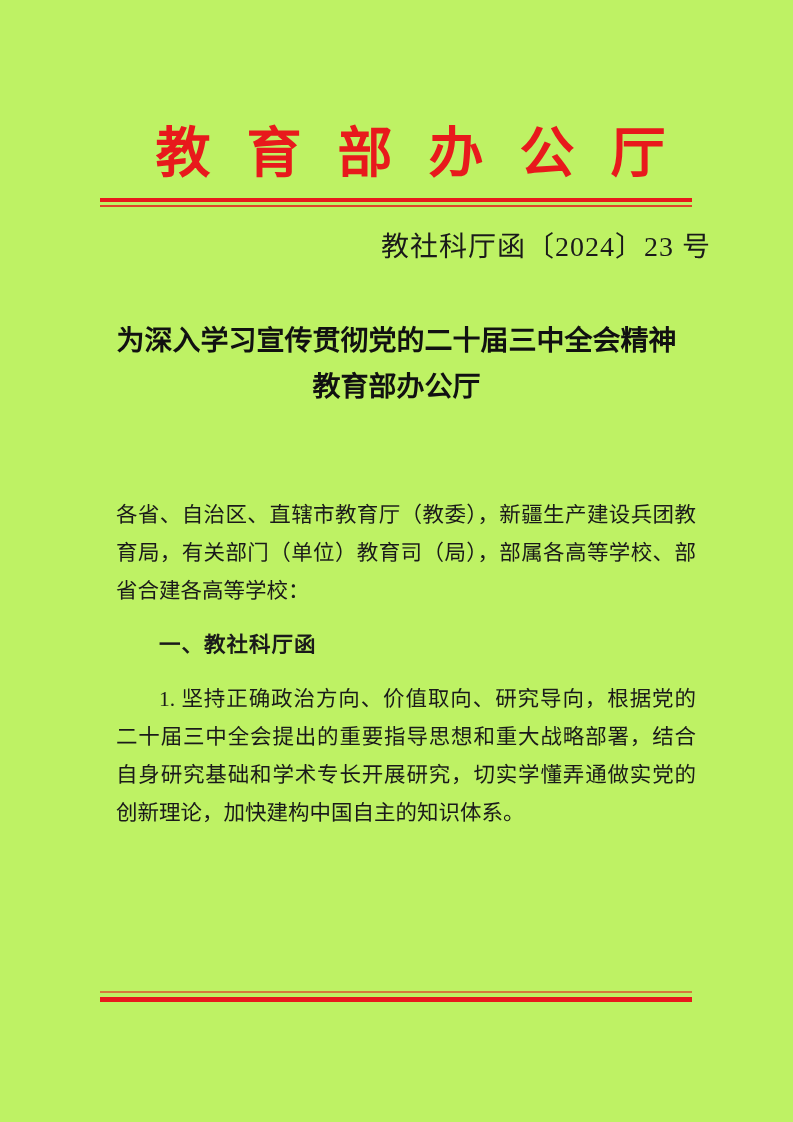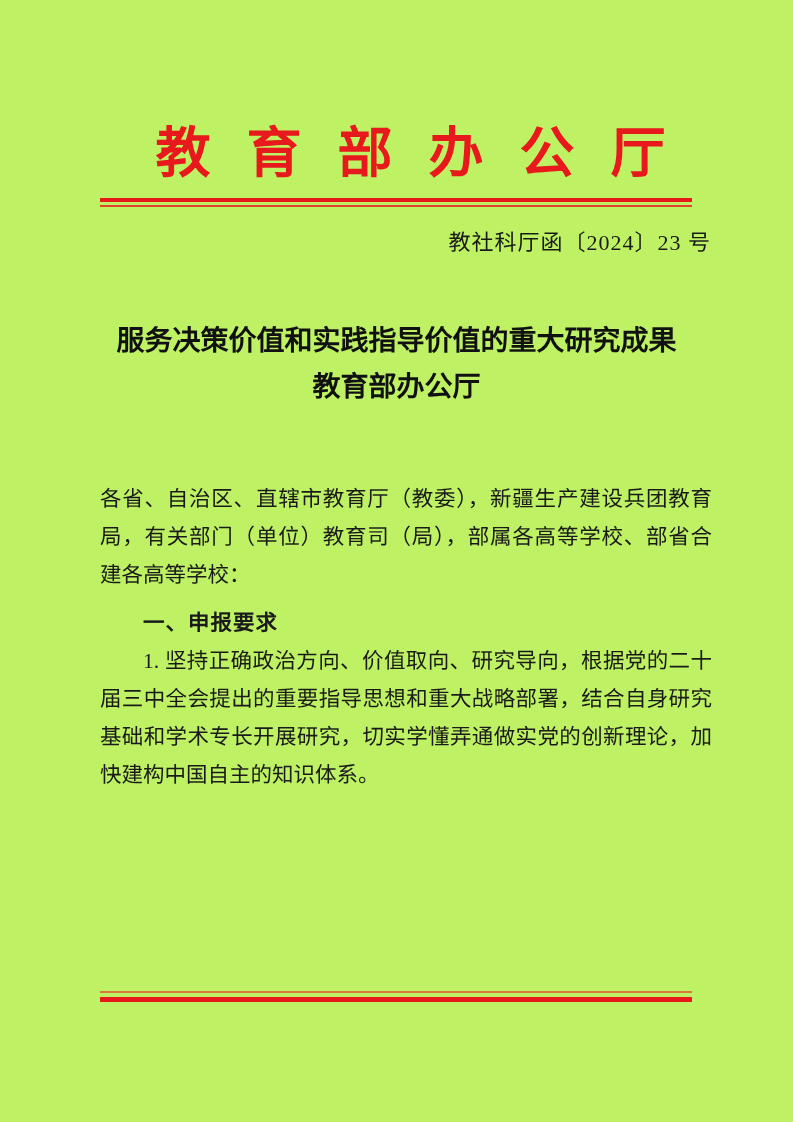--- a/index.html
+++ b/index.html
@@ -46,21 +46,21 @@
   .rule-thick { height: 4px; background: var(--accent); }
   .rule-thin  { height: 2px; background: var(--accent); opacity: 0.8; }
   .rule-top .rule-thin { margin-top: 3px; }
   .rule-bottom .rule-thin { margin-bottom: 4px; opacity: 0.55; }
   .rule-bottom .rule-thick { height: 5px; }
   
   .doc-number {
     position: absolute;
     top: 224px;
     right: 110px;
-    font-size: 22px;
+    font-size: 28px;
     color: var(--ink);
     letter-spacing: 1px;
     white-space: nowrap;
   }
   
   .doc-title {
     position: absolute;
     top: 318px;
     left: 90px;
     width: 613px;
@@ -74,21 +74,21 @@
   .body-text {
     position: absolute;
     top: 480px;
     left: 100px;
     width: 612px;
     font-size: 21.5px;
     line-height: 38px;
     text-align: justify;
     color: var(--ink);
   }
-  .body-text p { margin: 0; }
+  .body-text p { margin: 16px; }
   .salutation { margin-bottom: 10px !important; }
   .indent { text-indent: 43px; }
   .section-heading {
     font-family: "Liberation Sans", "DejaVu Sans", sans-serif;
     font-weight: 700;
     letter-spacing: 1px;
   }
 </style>
 </head>
 <body>
@@ -98,27 +98,27 @@
   <div class="agency-name">教育部办公厅</div>
 
   <div class="rule rule-top">
     <div class="rule-thick"></div>
     <div class="rule-thin"></div>
   </div>
 
   <div class="doc-number">教社科厅函〔2024〕23 号</div>
 
   <div class="doc-title">
-    <div>服务决策价值和实践指导价值的重大研究成果</div>
+    <div>为深入学习宣传贯彻党的二十届三中全会精神</div>
     <div>教育部办公厅</div>
   </div>
 
   <div class="body-text">
     <p class="salutation">各省、自治区、直辖市教育厅（教委），新疆生产建设兵团教育局，有关部门（单位）教育司（局），部属各高等学校、部省合建各高等学校：</p>
-    <p class="indent section-heading">一、申报要求</p>
+    <p class="indent section-heading">一、教社科厅函</p>
     <p class="indent">1. 坚持正确政治方向、价值取向、研究导向，根据党的二十届三中全会提出的重要指导思想和重大战略部署，结合自身研究基础和学术专长开展研究，切实学懂弄通做实党的创新理论，加快建构中国自主的知识体系。</p>
   </div>
 
   <div class="rule rule-bottom">
     <div class="rule-thin"></div>
     <div class="rule-thick"></div>
   </div>
 
 </div>
 

